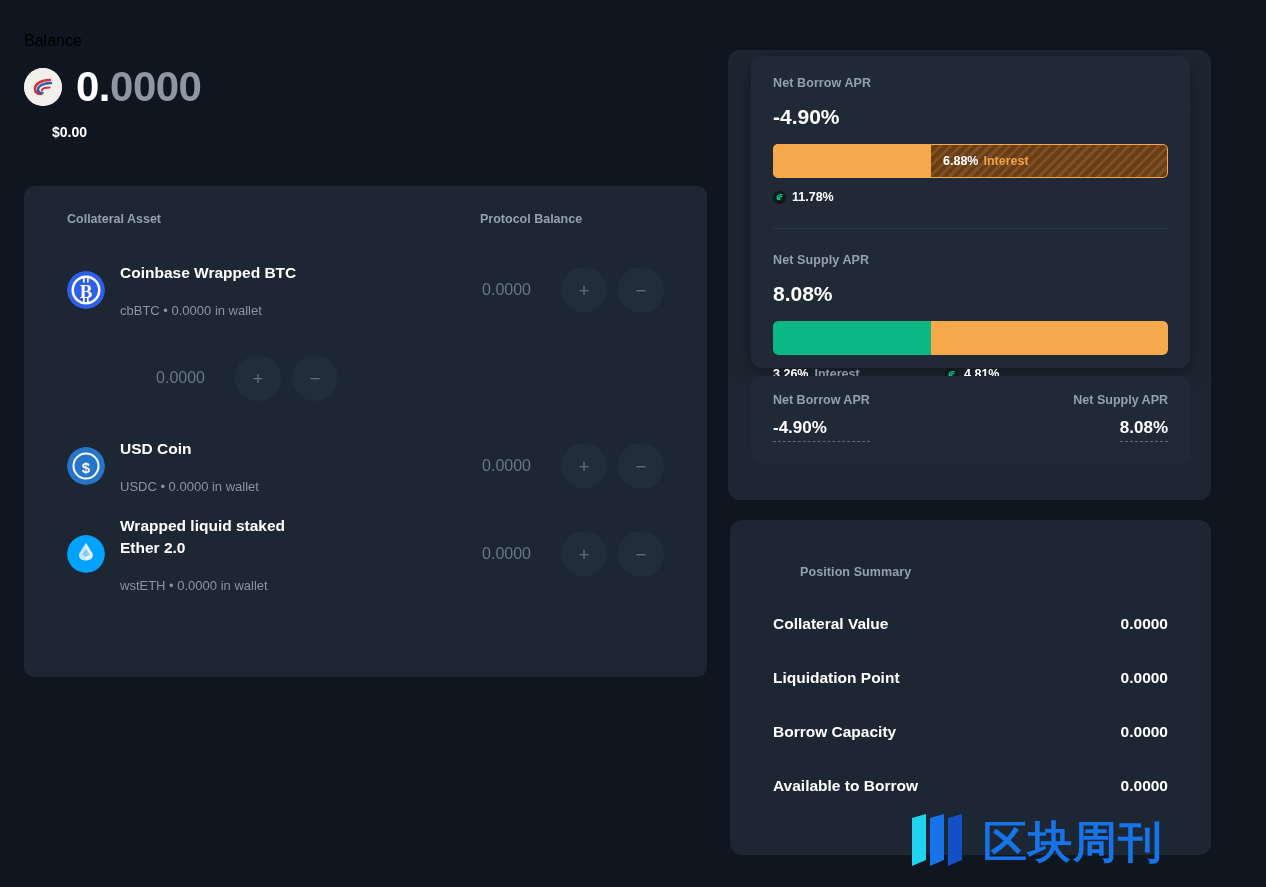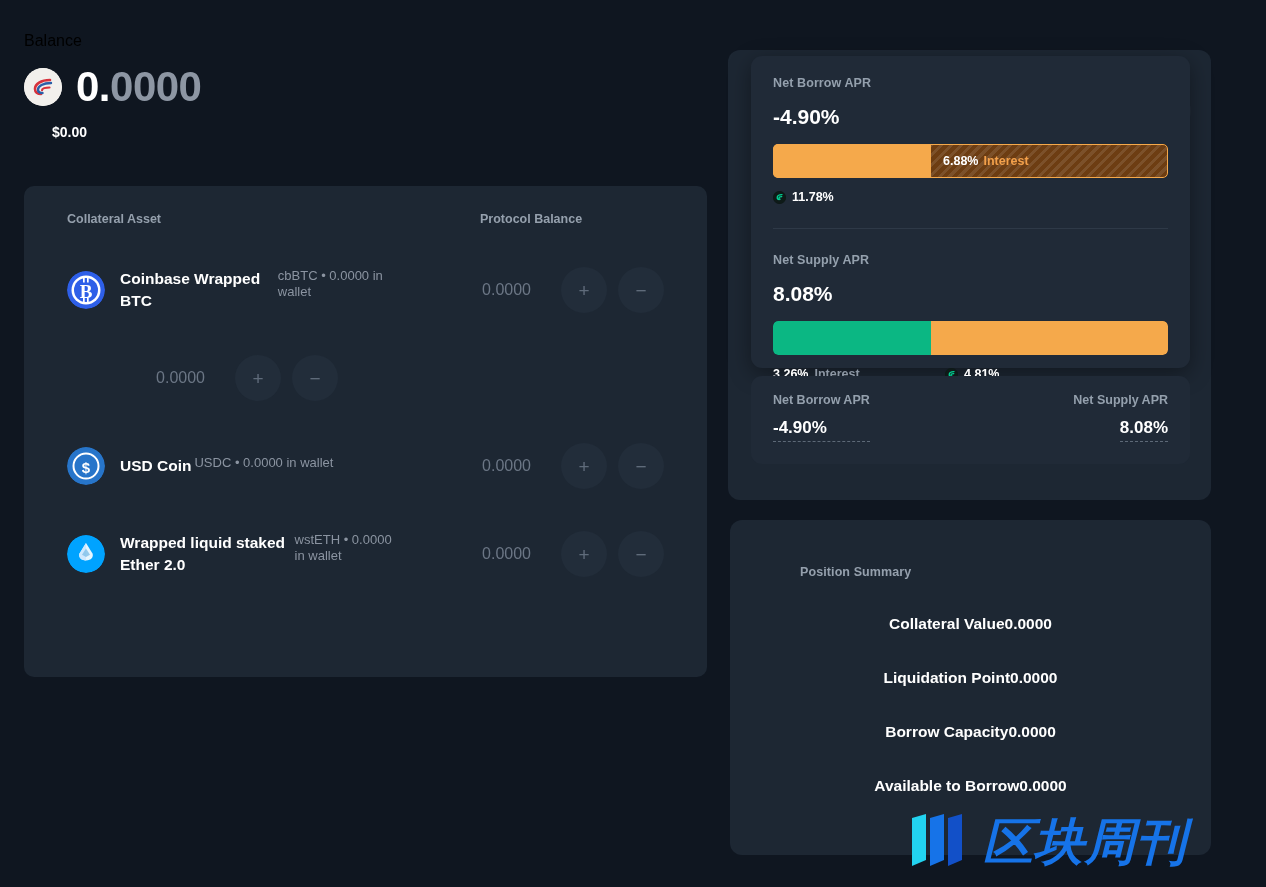--- a/index.html
+++ b/index.html
@@ -89,21 +89,21 @@
   }
 
   .asset-icon {
     width: 38px; height: 38px;
     border-radius: 50%;
     flex: none;
     position: relative;
     overflow: hidden;
   }
 
-  .asset-text { display: flex; flex-direction: row; gap: 3px; }
+  .asset-text { display: flex; flex-direction: column; gap: 19px; }
   .asset-name {
     font-size: 15.5px;
     font-weight: bold;
     color: #ffffff;
     line-height: 1.42;
     max-width: 200px;
   }
   .asset-sub {
     font-size: 13px;
     color: #8b94a1;
@@ -265,43 +265,42 @@
 
   
   .pos-summary { position: absolute; left: 773px; top: 565px; width: 395px; }
   .pos-title {
     font-size: 12.5px; font-weight: bold; color: #95a0ad;
     letter-spacing: .1px;
     margin-left: 27px;
   }
   .pos-row {
     display: flex;
-    justify-content: center;
+    justify-content: space-between;
     align-items: baseline;
     margin-top: 36px;
   }
   .pos-label { font-size: 15.5px; font-weight: bold; color: #ffffff; }
   .pos-value { font-size: 15.5px; font-weight: bold; color: #ffffff; }
 
   
   .watermark {
     position: absolute;
     left: 908px; top: 812px;
     display: flex;
     align-items: center;
     gap: 13px;
     z-index: 20;
   }
   .wm-text {
-    font-size: 50px;
+    font-size: 44px;
     font-weight: bold;
     color: #1673e8;
     letter-spacing: 1px;
     line-height: 1;
-    font-style: italic;
   }
 </style>
 </head>
 <body>
 
 <div class="balance-block">
   <div>Balance</div>
   <div class="balance-row">
     <div class="brand-coin">
       <svg width="38" height="38" viewBox="0 0 38 38">

